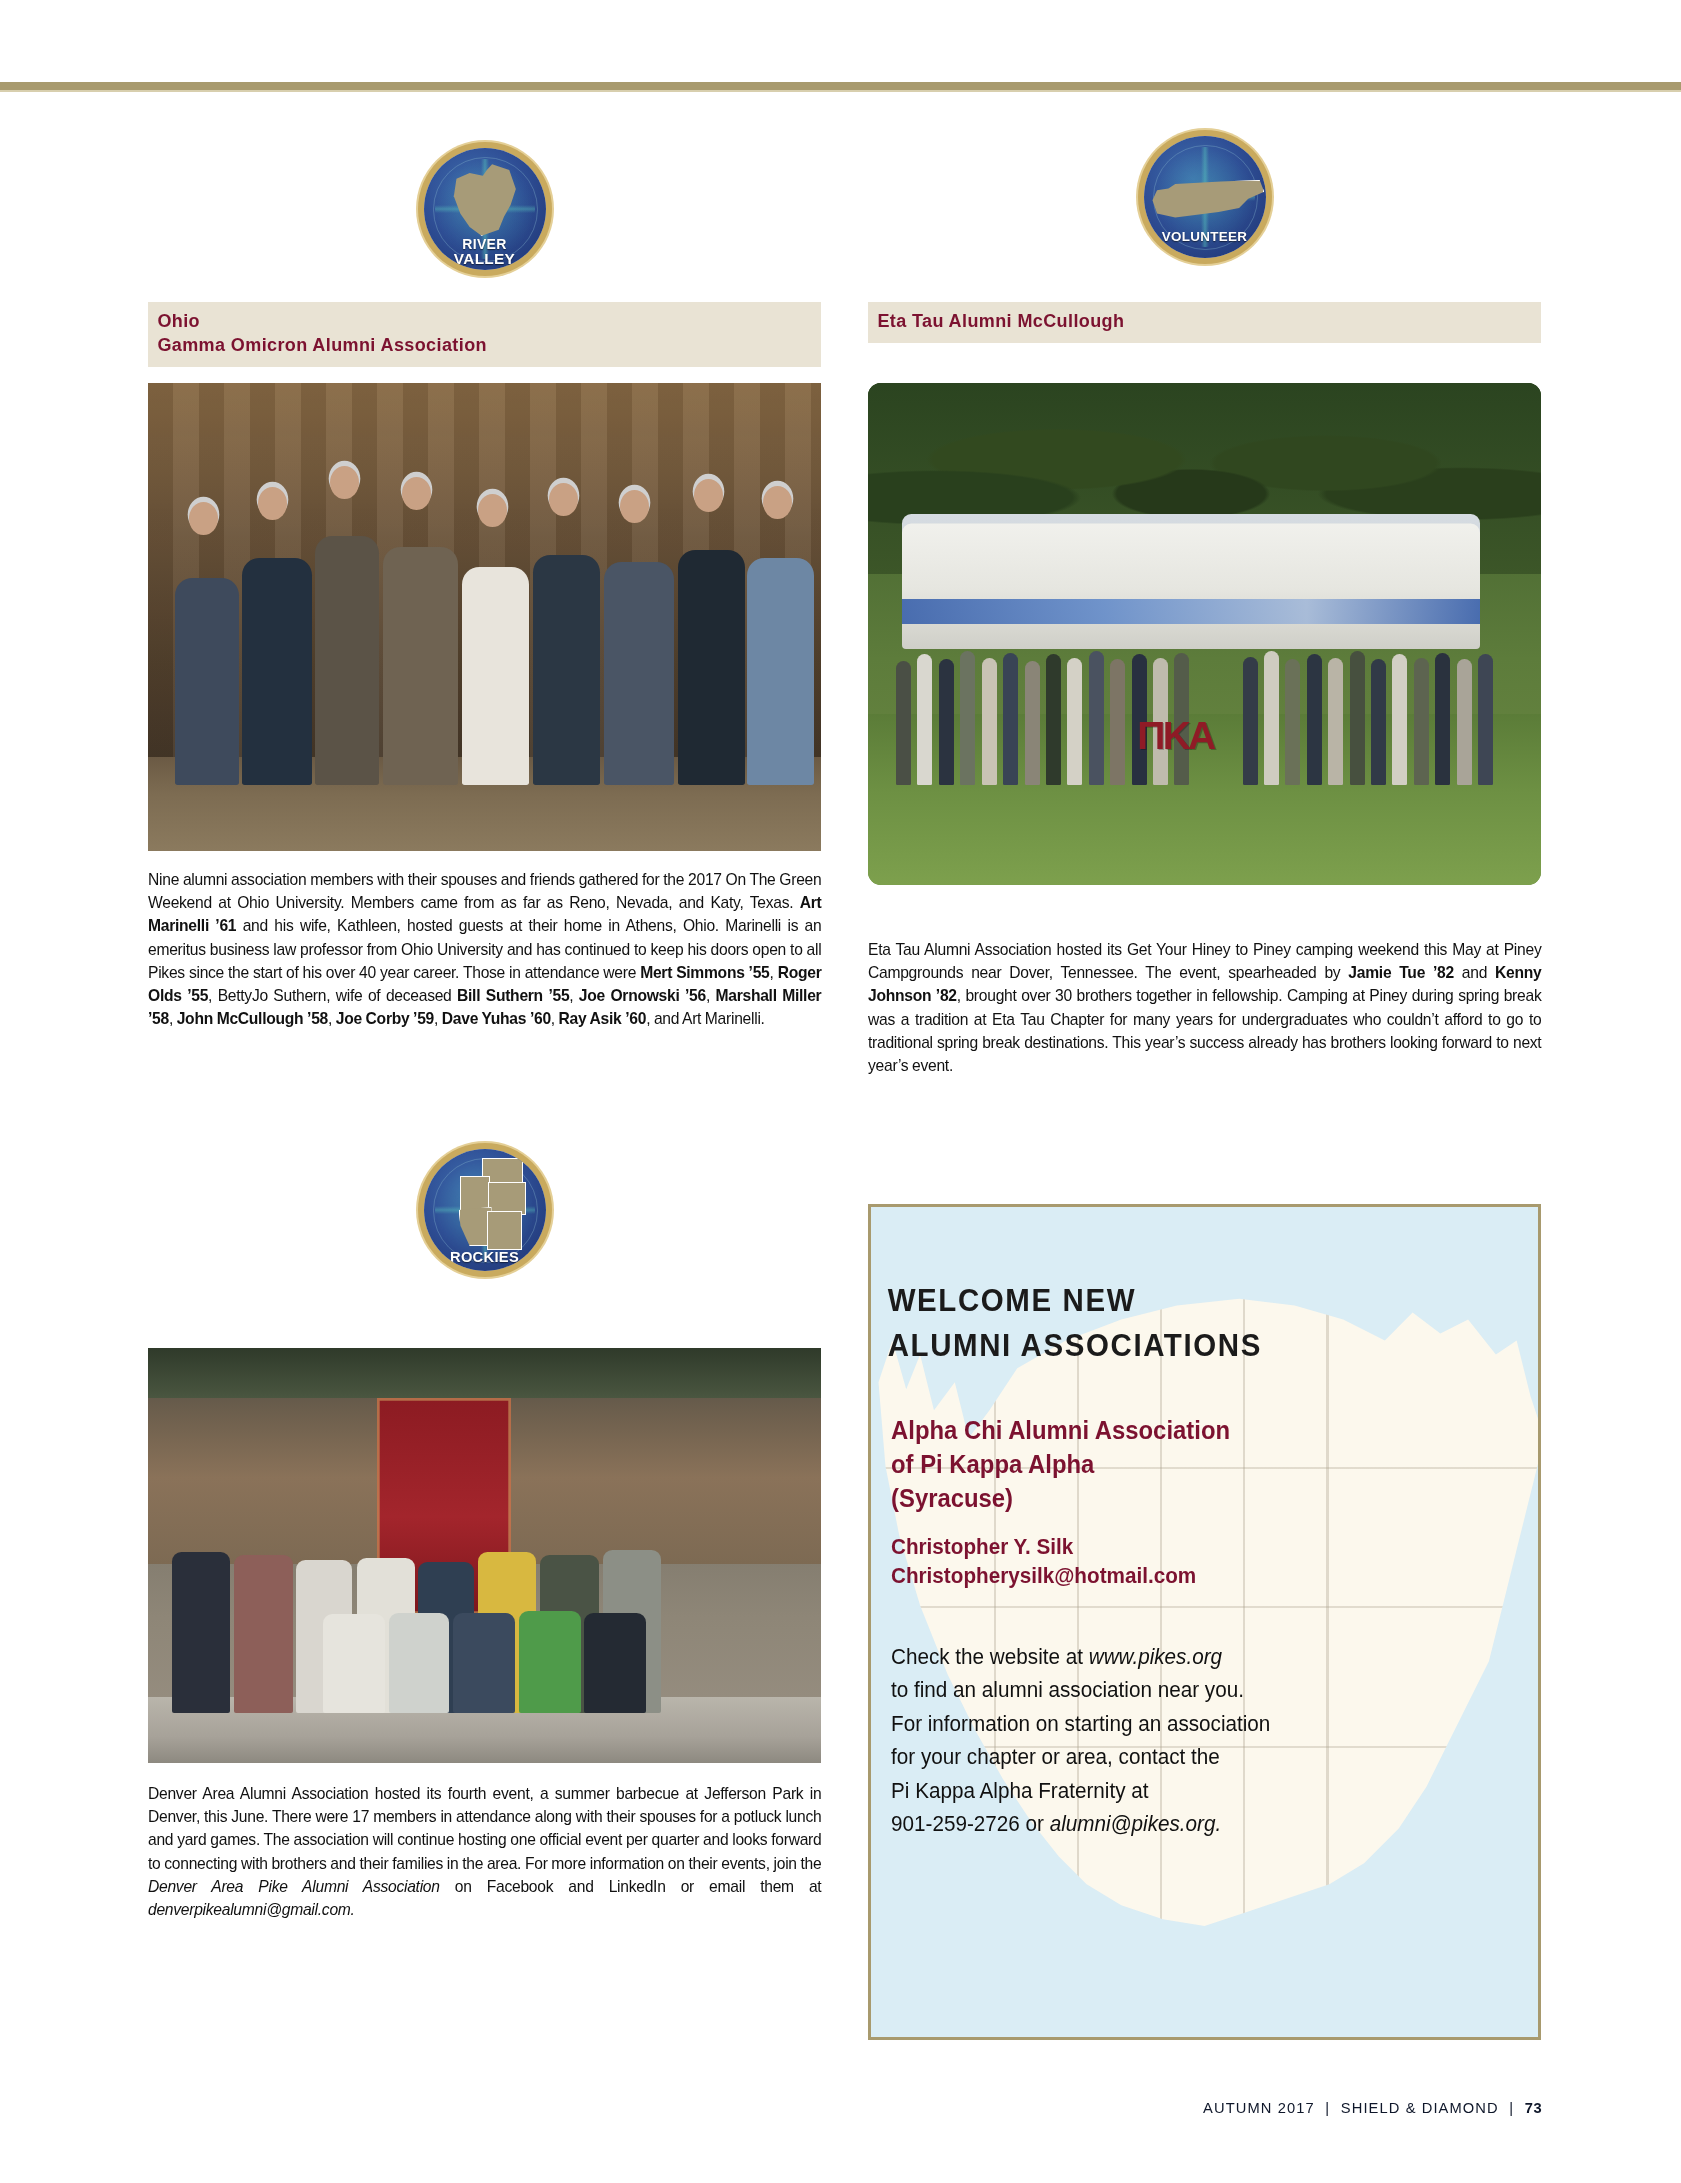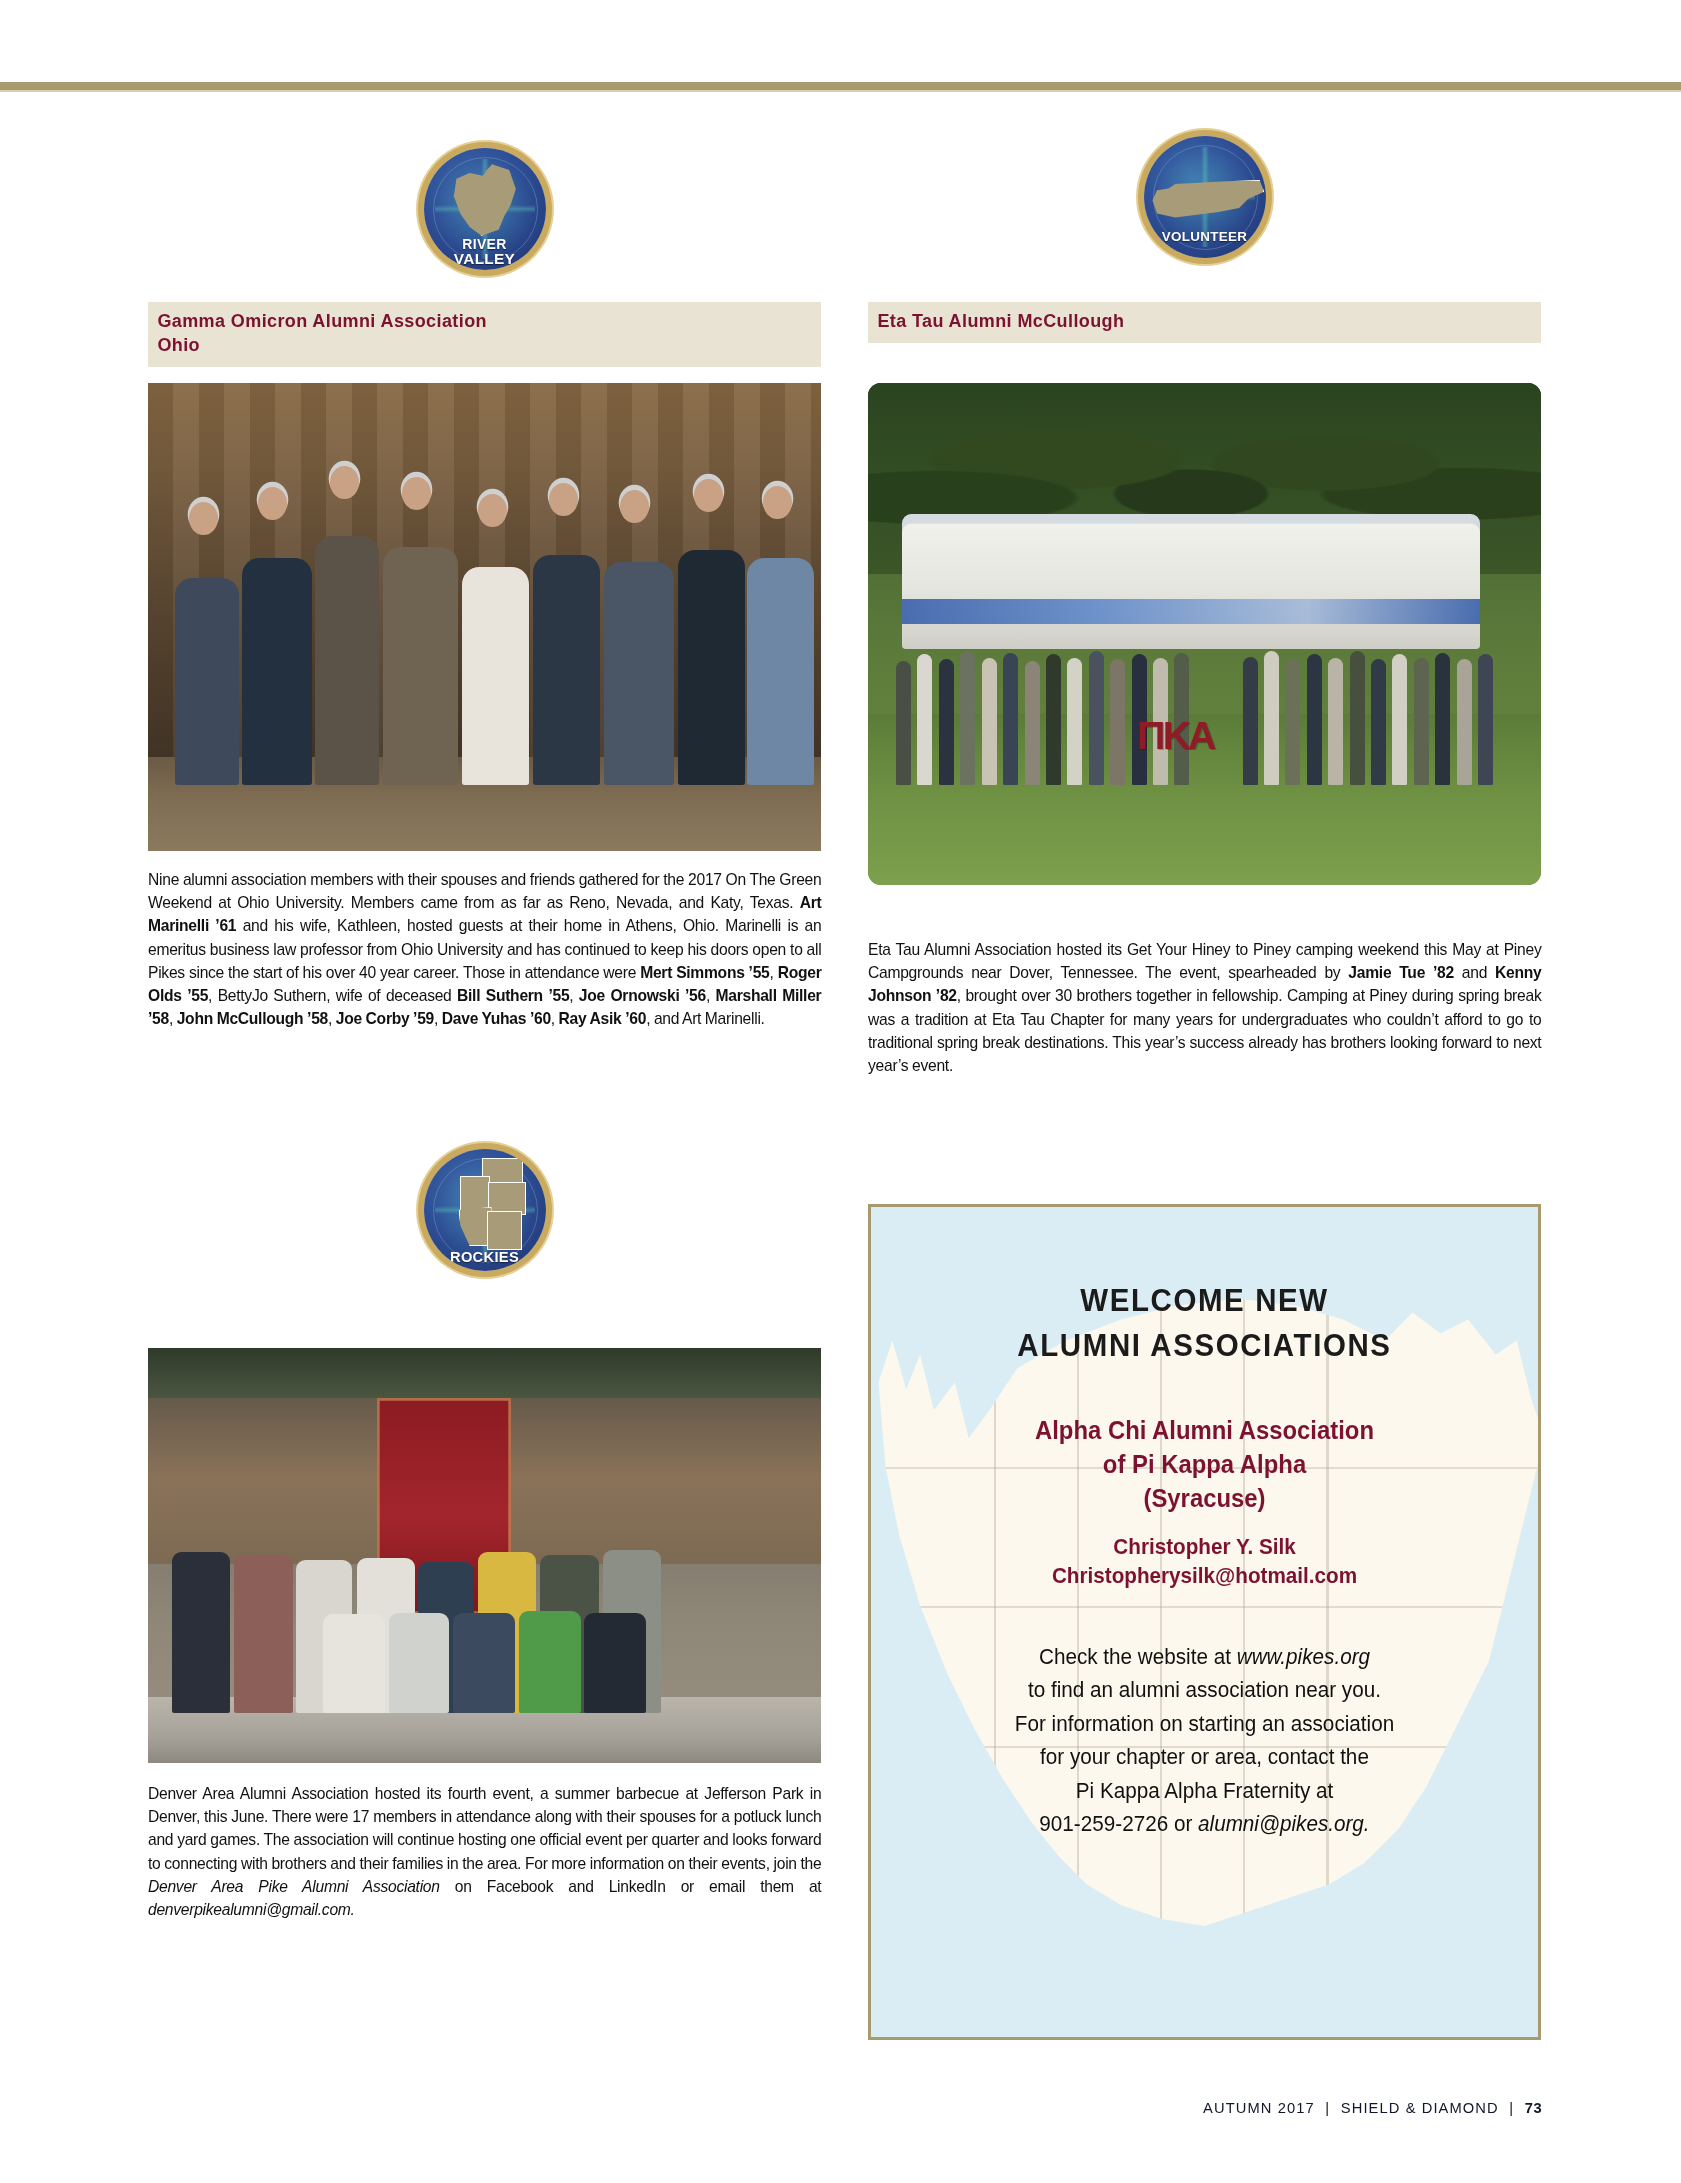--- a/index.html
+++ b/index.html
@@ -284,21 +284,20 @@
       80% 8%, 84% 11%, 88% 9%, 92% 14%, 95% 12%, 97% 20%, 99% 26%,
       97% 34%, 95% 42%, 93% 50%, 91% 58%, 88% 64%, 85% 70%, 82% 76%,
       78% 82%, 73% 87%, 68% 90%, 62% 92%, 56% 94%, 50% 96%, 44% 95%,
       38% 93%, 33% 90%, 29% 86%, 25% 81%, 21% 75%, 17% 68%, 13% 60%,
       9% 50%, 6% 40%, 4% 30%
     );
   }
   .welcome .content {
     position: absolute;
     left: 0; right: 0; top: 0;
-    text-align: center;
   }
   .wl-title {
     margin-top: 71px;
     font-size: 31px;
     font-weight: bold;
     letter-spacing: 1.7px;
     line-height: 1.46;
     color: #1b1b1b;
     font-family: "Liberation Sans", sans-serif;
     transform: scaleX(0.95);
@@ -354,22 +353,22 @@
     <div class="badge">
       <div class="compass"></div>
       <div class="ring"></div>
       <div class="state state-ohio"></div>
       <div class="cap" style="bottom:19px; font-size:14px;">RIVER</div>
       <div class="cap" style="bottom:4px; font-size:15.4px;">VALLEY</div>
     </div>
   </div>
 
   <div class="sec-head" style="left:148px; top:302px;">
+    <div>Ohio</div>
     <div>Gamma Omicron Alumni Association</div>
-    <div>Ohio</div>
   </div>
 
   <div class="photo ph-go" style="left:148px; top:383px; width:673px; height:468px;">
     <div class="wall"></div>
     <div class="floor"></div>
     <div class="people">
       <div class="p" style="left:27px;  width:64px;  height:207px; background:#3e4a5c;"></div>
       <div class="head" style="left:41px;  top:25.4px;"></div>
       <div class="p" style="left:94px; width:70px; height:227px; background:#23303f;"></div>
       <div class="head" style="left:110px; top:10.7px;"></div>

